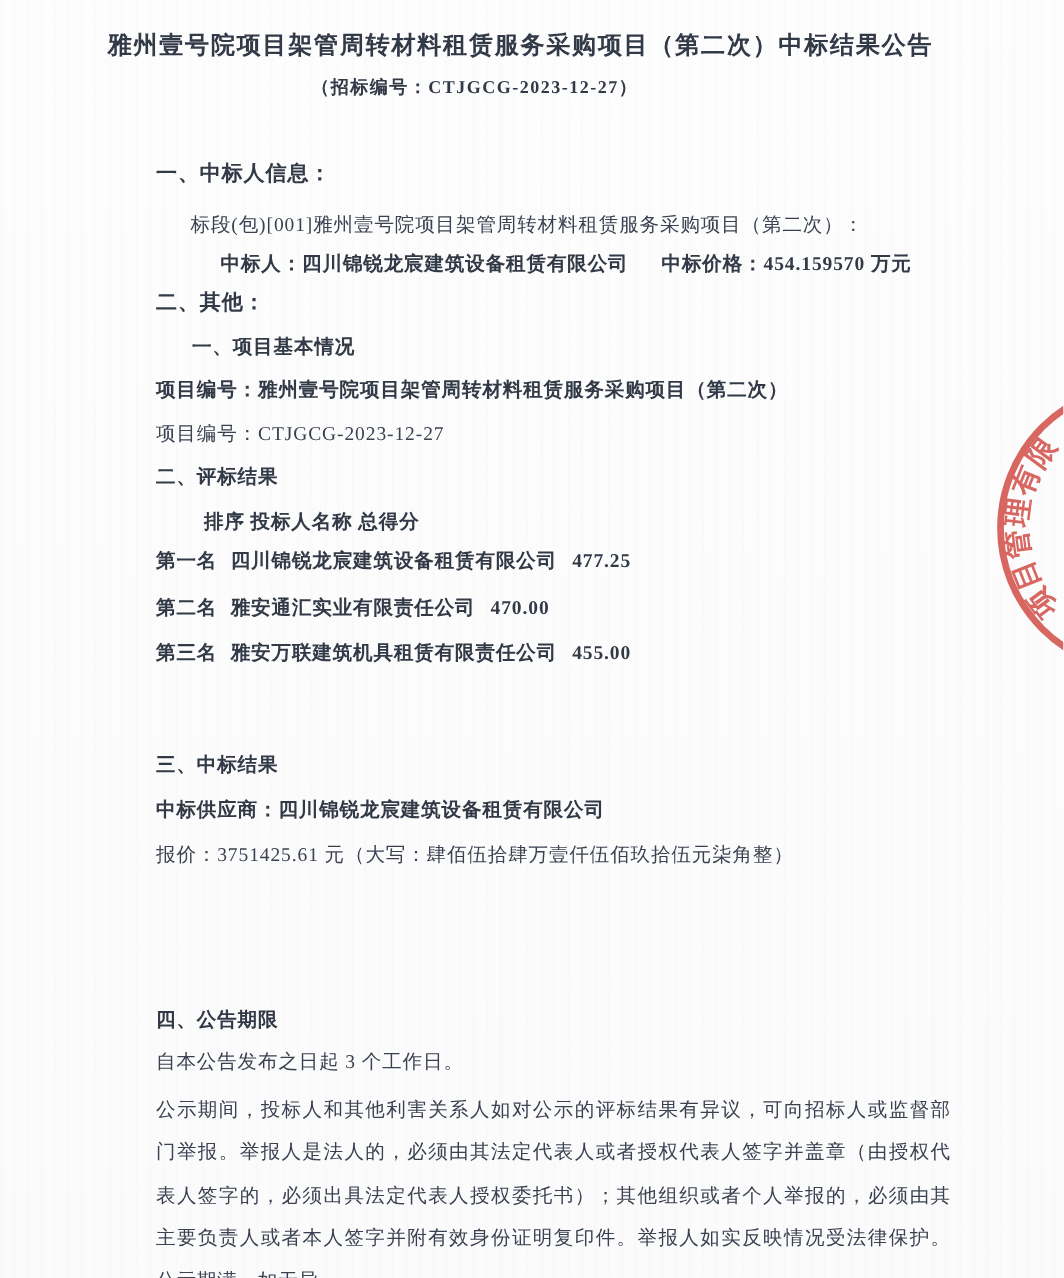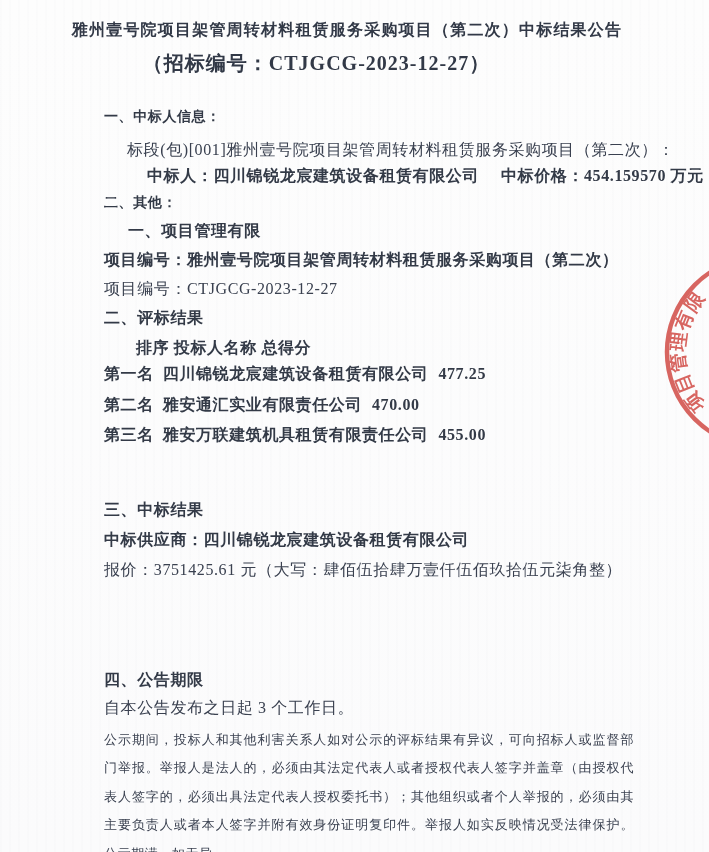--- a/index.html
+++ b/index.html
@@ -11,32 +11,32 @@
   }
   .page{
     position:relative;width:709px;height:852px;
     background:
       repeating-linear-gradient(90deg, rgba(60,70,90,0.012) 0 2px, transparent 2px 9px),
       linear-gradient(180deg,#fdfdfd,#fbfbfc);
     color:#3a4150;
   }
   .line{
     position:absolute;white-space:nowrap;
-    font-size:16px;line-height:20px;color:#3a4150;
+    font-size:13px;line-height:20px;color:#3a4150;
     letter-spacing:0.6px;
   }
   .bold{font-weight:bold;color:#333a47;}
   .doc-title{
     position:absolute;left:0;top:20px;width:694px;
     text-align:center;font-size:16px;font-weight:bold;
     letter-spacing:1.2px;color:#323947;
   }
   .doc-subtitle{
     position:absolute;left:0;top:50px;width:633px;
-    text-align:center;font-size:20px;font-weight:bold;
+    text-align:center;font-size:12px;font-weight:bold;
     letter-spacing:1px;color:#323947;
   }
   .heading{font-size:14px;font-weight:bold;color:#333a47;}
   .para{
     position:absolute;left:104px;top:726px;width:530px;
     font-size:13px;line-height:28.4px;text-align:justify;
     text-justify:inter-ideograph;color:#3a4150;letter-spacing:0.6px;
     white-space:normal;
   }
   .score{margin-left:10px;}
@@ -57,21 +57,21 @@
   <div class="line heading" style="left:104px;top:107px;">一、中标人信息：</div>
 
   <div class="line" style="left:127px;top:140px;">标段(包)[001]雅州壹号院项目架管周转材料租赁服务采购项目（第二次）：</div>
 
   <div class="line bold" style="left:147px;top:166px;">
     <span>中标人：</span><span>四川锦锐龙宸建筑设备租赁有限公司</span><span style="margin-left:22px;">中标价格：</span><span>454.159570 万元</span>
   </div>
 
   <div class="line heading" style="left:104px;top:193px;">二、其他：</div>
 
-  <div class="line bold" style="left:128px;top:221px;">一、项目管理有限</div>
+  <div class="line bold" style="left:128px;top:221px;">一、项目基本情况</div>
 
   <div class="line bold" style="left:104px;top:250px;">
     <span>项目编号：</span><span>雅州壹号院项目架管周转材料租赁服务采购项目（第二次）</span>
   </div>
 
   <div class="line" style="left:104px;top:279px;">
     <span>项目编号：</span><span>CTJGCG-2023-12-27</span>
   </div>
 
   <div class="line bold" style="left:104px;top:308px;">二、评标结果</div>

